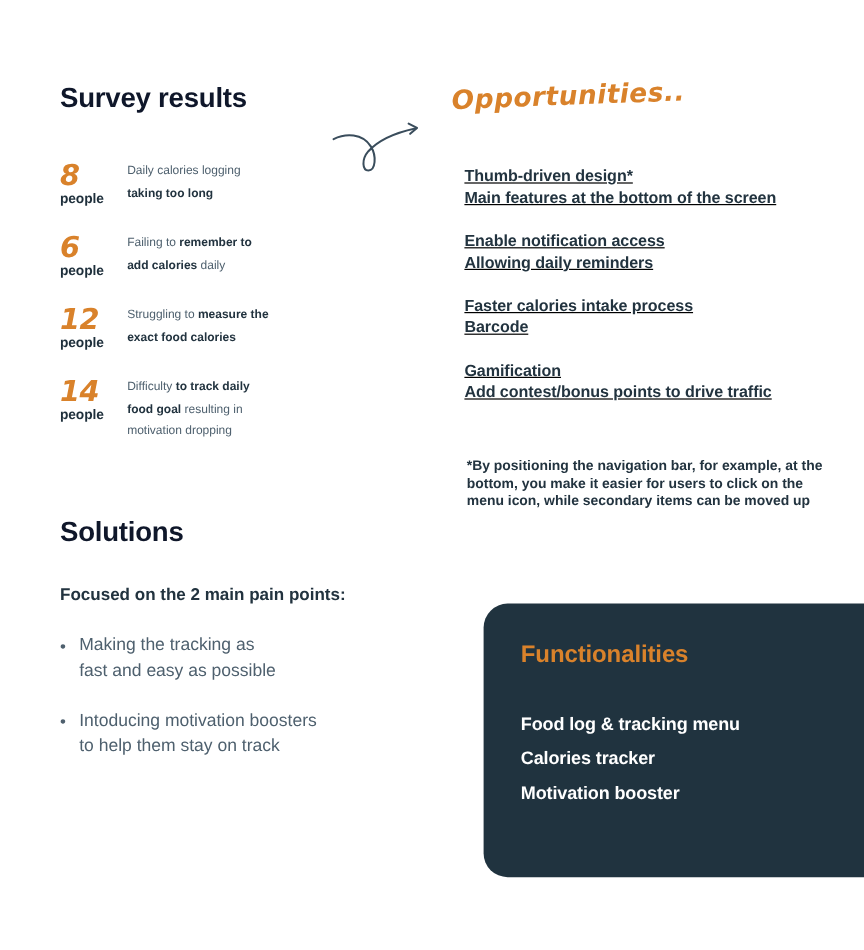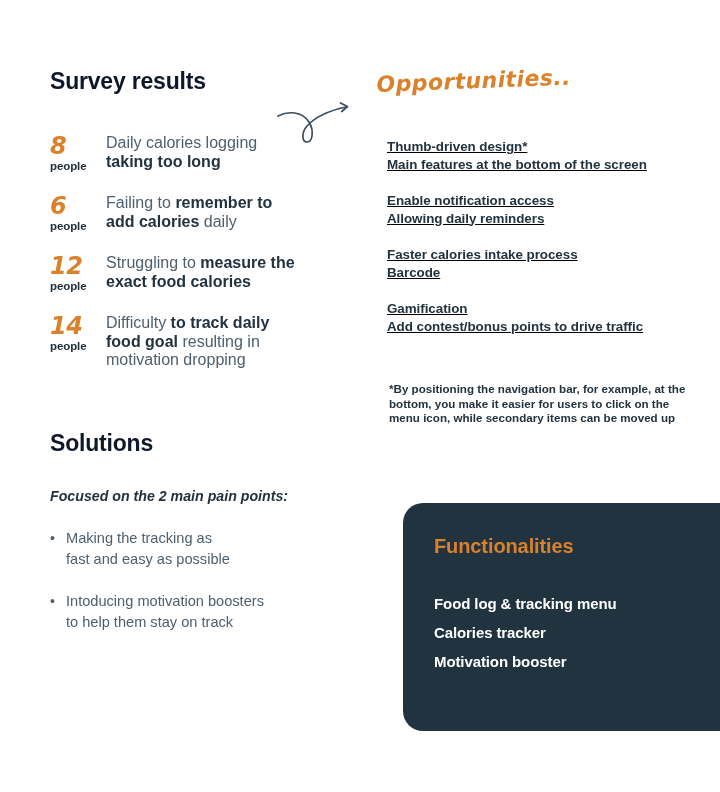--- a/index.html
+++ b/index.html
@@ -73,21 +73,21 @@
   }
   .count-unit {
     font-size: 11.5px;
     font-weight: bold;
     color: #1E2F3B;
     display: block;
     margin-top: 2px;
     letter-spacing: -0.1px;
   }
   .survey-text {
-    font-size: 16px;
+    font-size: 10px;
     line-height: 18.5px;
     color: #4E606E;
     padding-top: 2px;
     flex: 1;
   }
   .survey-text b { color: #22333F; font-weight: bold; }
 
   
   #opportunity-list {
     position: absolute;
@@ -116,21 +116,20 @@
   }
 
   
   #solutions-intro {
     position: absolute;
     left: 50px;
     top: 488px;
     font-size: 14.2px;
     font-weight: bold;
     color: #22333F;
-    font-style: italic;
   }
   #solutions-bullets {
     position: absolute;
     left: 50px;
     top: 528px;
     width: 310px;
   }
   .bullet-item {
     display: flex;
     margin-bottom: 22px;

